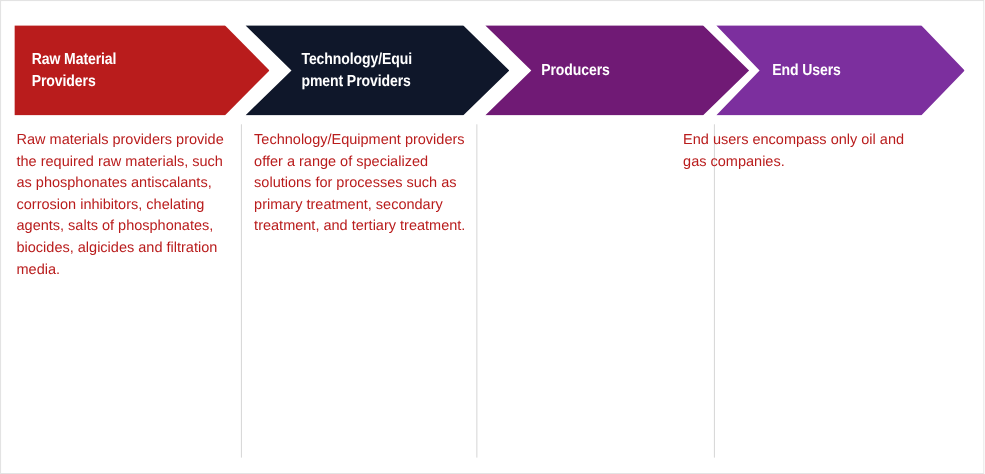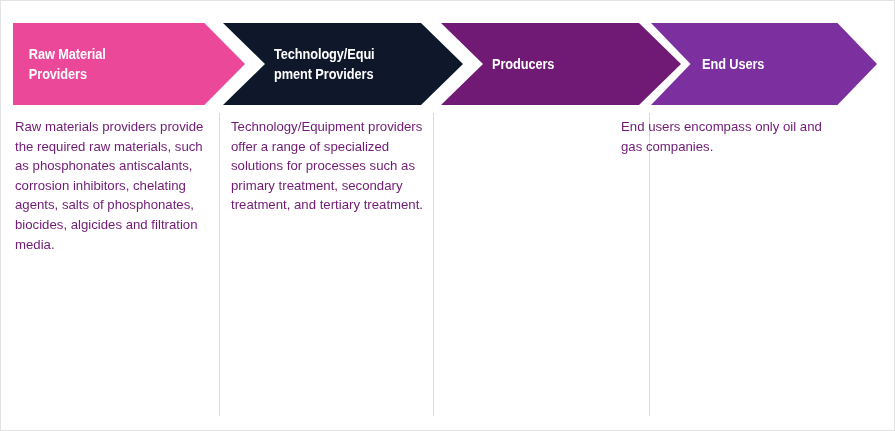--- a/index.html
+++ b/index.html
@@ -78,21 +78,21 @@
     width: 895px;
     height: 303px;
   }
   .column {
     position: absolute;
     top: 0;
     height: 303px;
     box-sizing: border-box;
   }
   .column-body {
-    color: #701a75;
+    color: #b91c1c;
     font-family: "Liberation Sans", sans-serif;
     font-size: 13.2px;
     line-height: 19.6px;
     padding-top: 4px;
   }
   #column-1 { left: 14px;  width: 200px; }
   #column-2 { left: 230px; width: 198px; }
   #column-3 { left: 444px; width: 198px; }
   #column-4 { left: 620px; width: 215px; }
 
@@ -107,21 +107,21 @@
   #divider-2 { left: 432px; }
   #divider-3 { left: 648px; }
 </style>
 </head>
 <body>
 
 <div id="figure" style="border-color: rgb(227, 227, 227); background: rgb(255, 255, 255);">
 
   <div class="arrow-band">
 
-    <div class="arrow shape-pentagon" id="arrow-1" style="background: #ec4899;">
+    <div class="arrow shape-pentagon" id="arrow-1" style="background: #b91c1c;">
       <div class="arrow-label">Raw Material
 Providers</div>
     </div>
 
     <div class="arrow shape-chevron" id="arrow-2" style="background: #0f172a;">
       <div class="arrow-label">Technology/Equi
 pment  Providers</div>
     </div>
 
     <div class="arrow shape-chevron" id="arrow-3" style="background: #701a75;">

